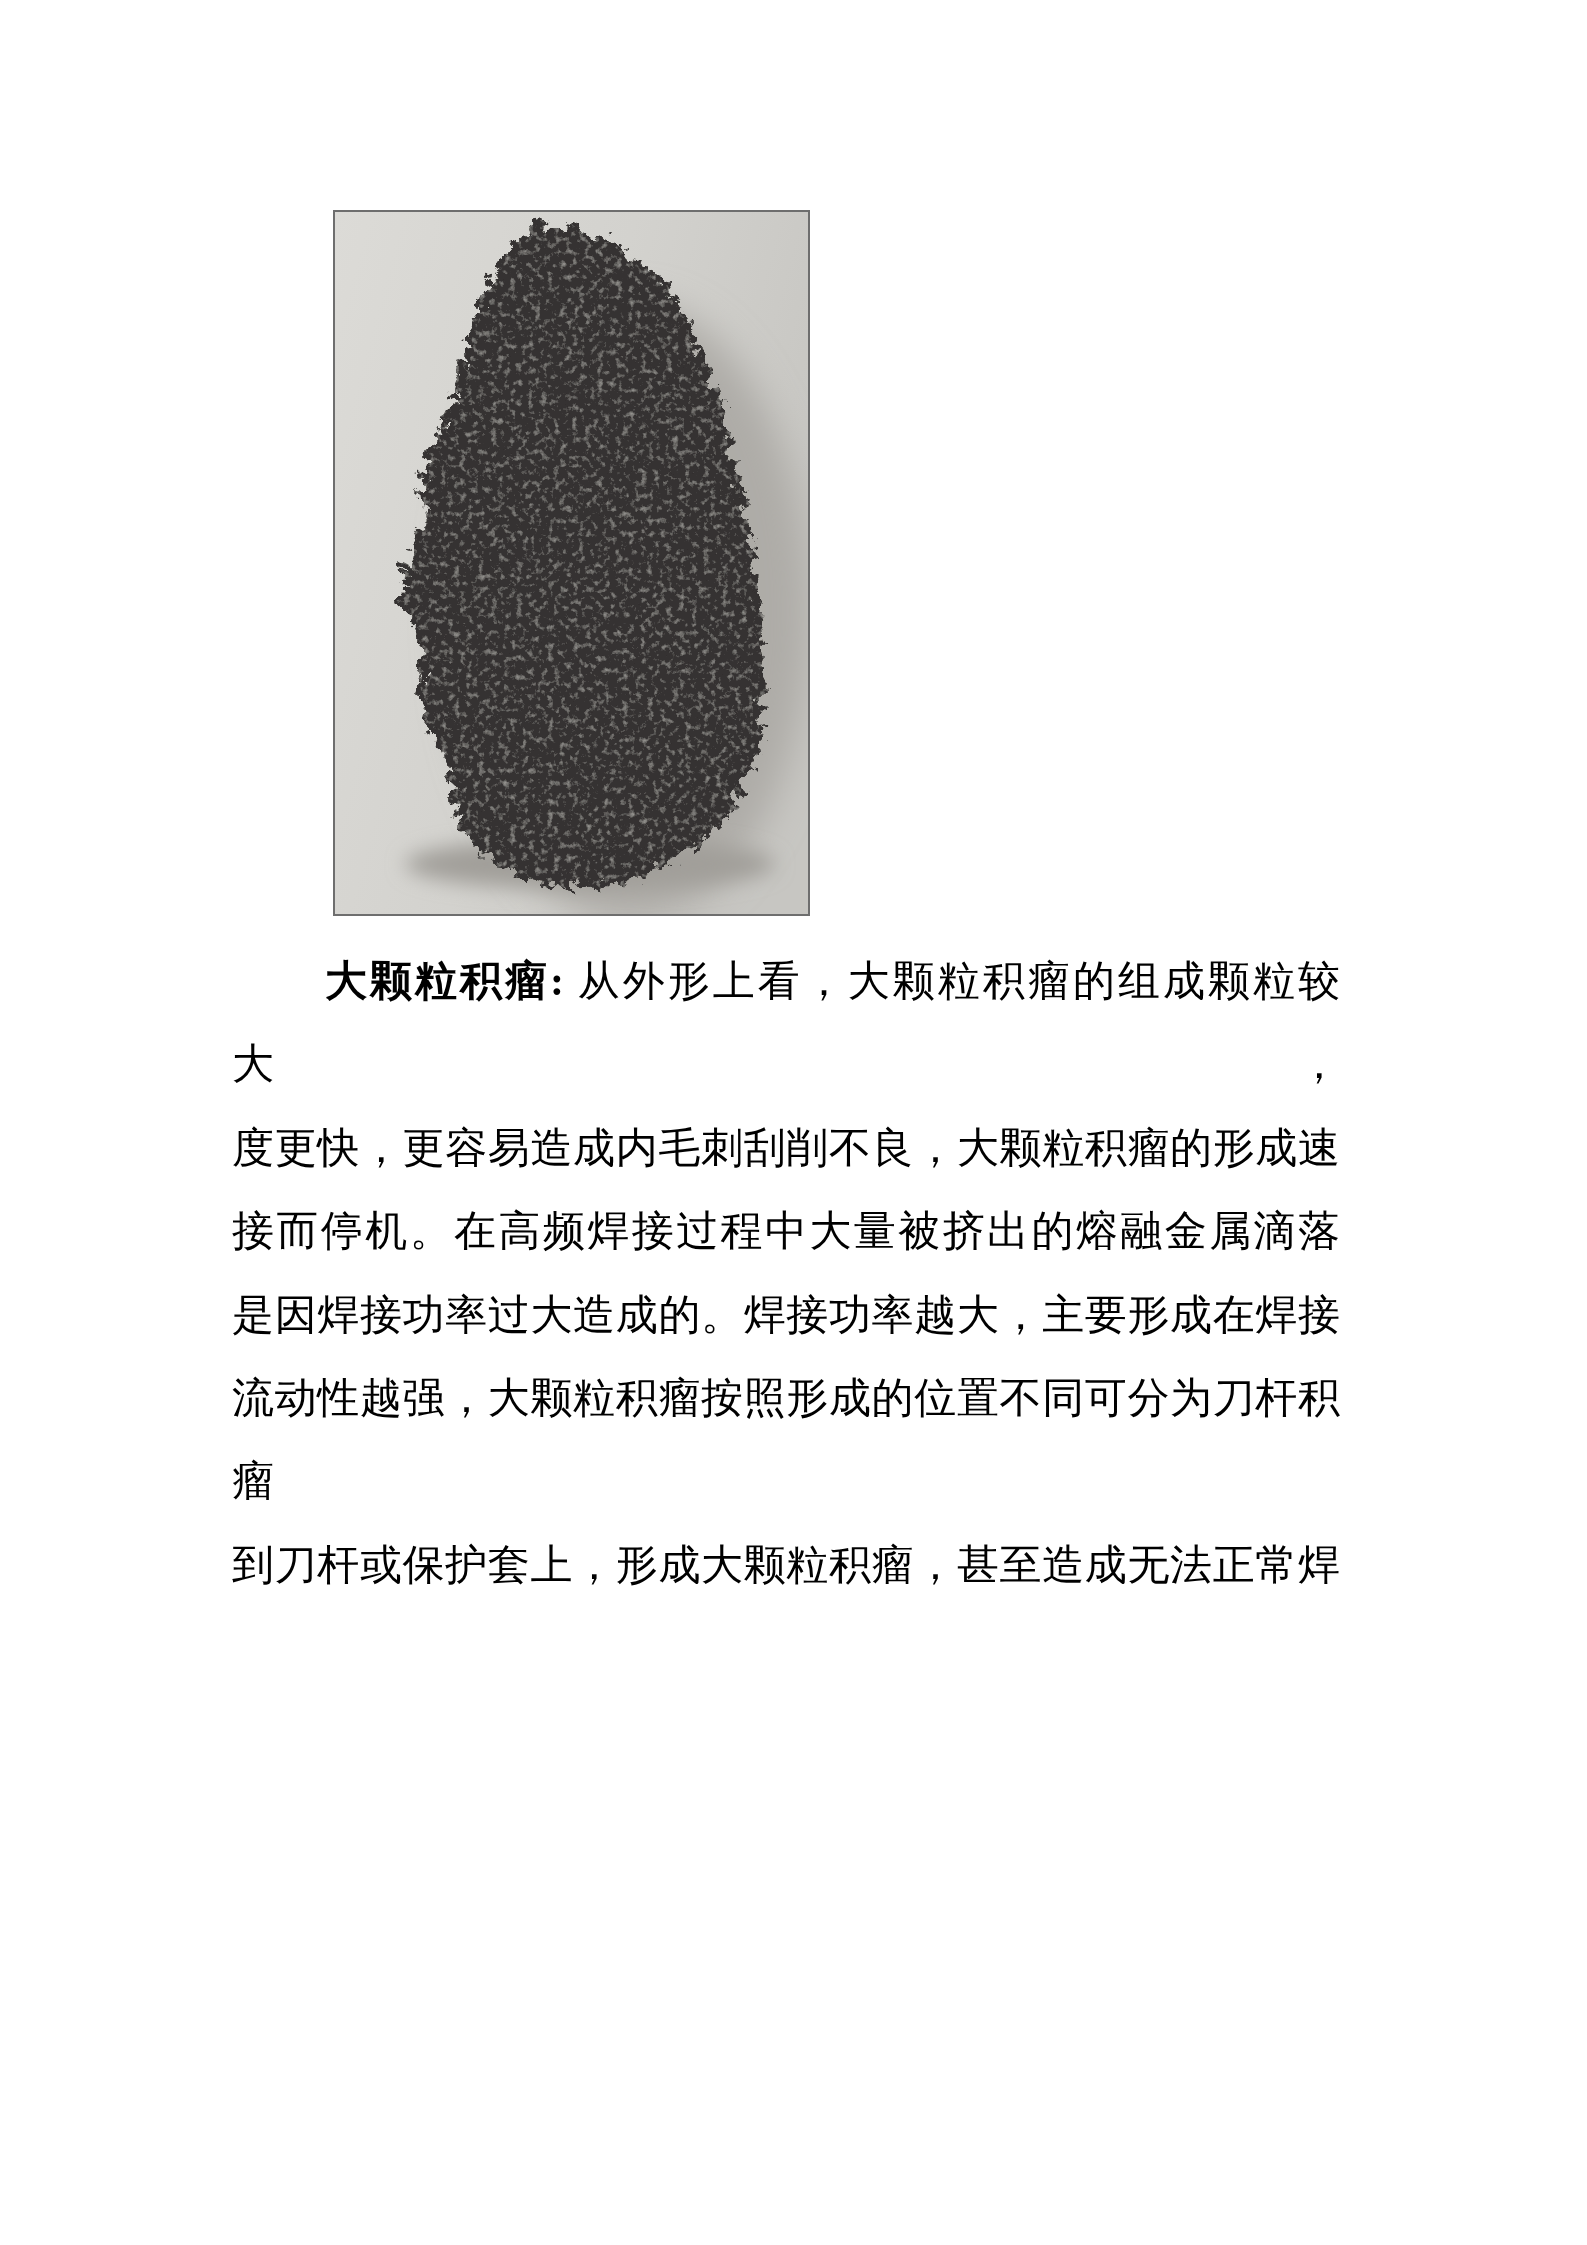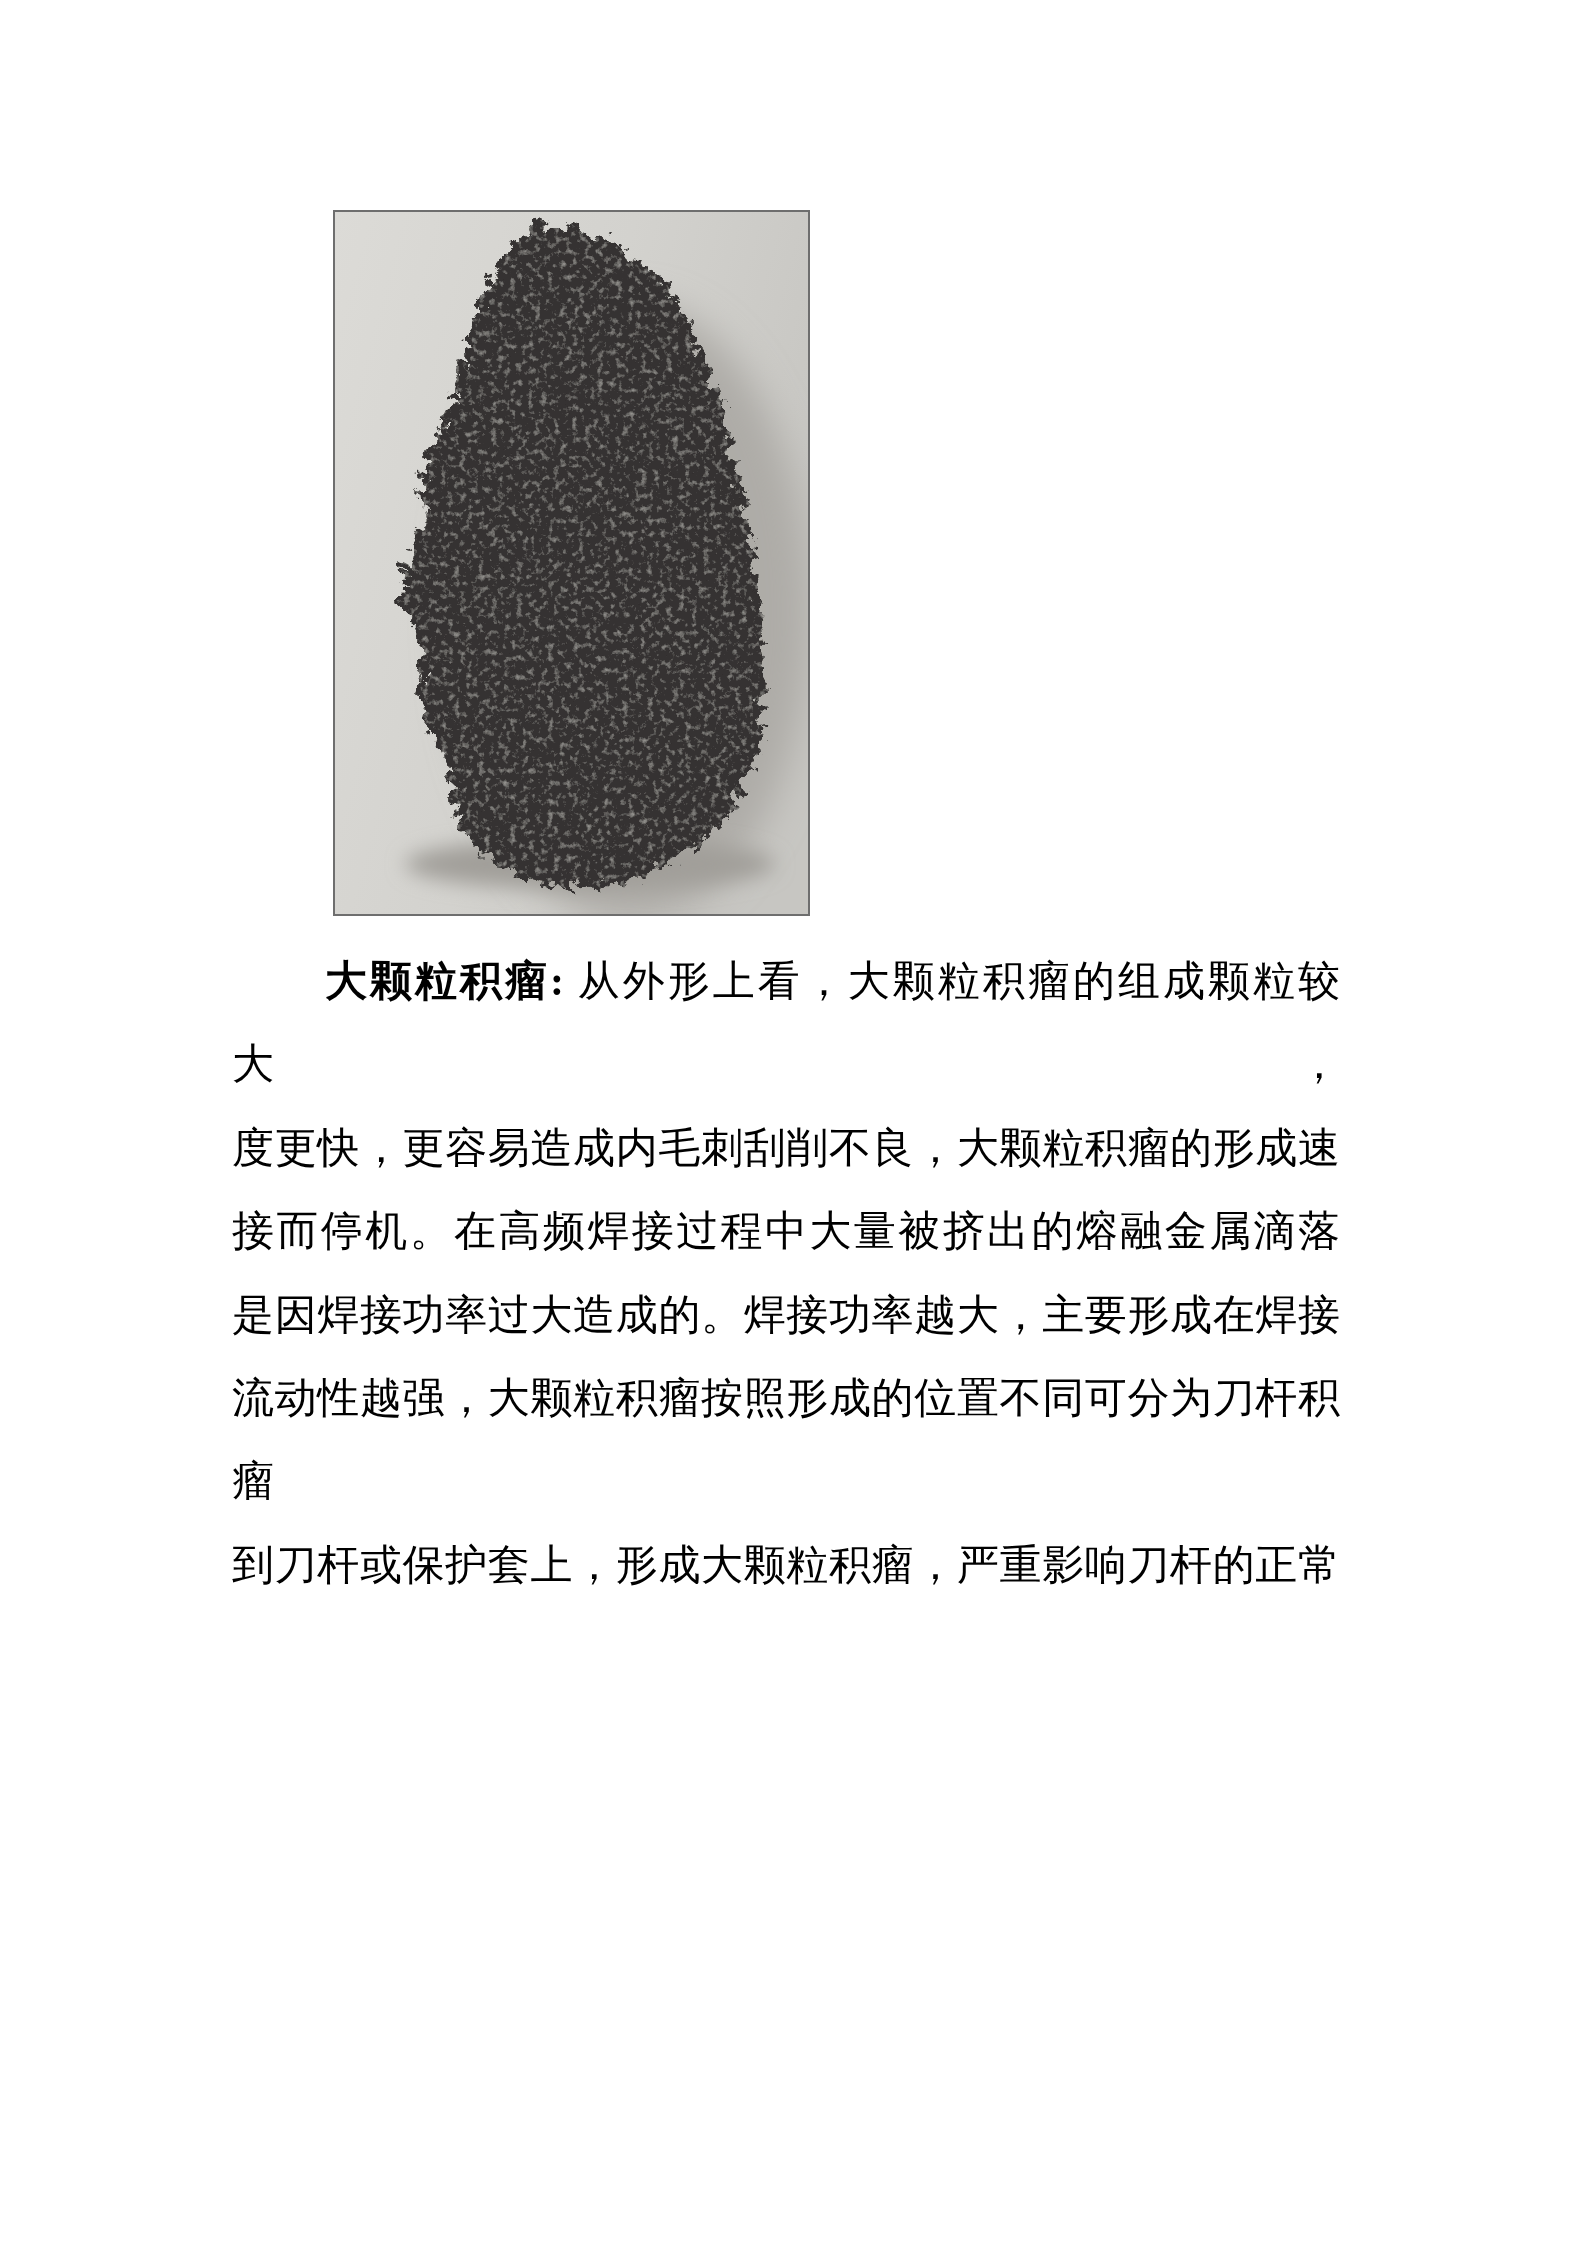--- a/index.html
+++ b/index.html
@@ -116,17 +116,17 @@
   </figure>
 
   <section class="body-text">
 
     <p class="line indent stretch"><b class="label">大颗粒积瘤:</b><span> 从外形上看，大颗粒积瘤的组成颗粒较大，</span></p>
     <p class="line stretch">度更快，更容易造成内毛刺刮削不良，大颗粒积瘤的形成速</p>
     <p class="line stretch">接而停机。在高频焊接过程中大量被挤出的熔融金属滴落</p>
 
     <p class="line stretch">是因焊接功率过大造成的。焊接功率越大，主要形成在焊接</p>
     <p class="line stretch">流动性越强，大颗粒积瘤按照形成的位置不同可分为刀杆积瘤</p>
-    <p class="line stretch">到刀杆或保护套上，形成大颗粒积瘤，严重影响刀杆的正常</p>
+    <p class="line stretch">到刀杆或保护套上，形成大颗粒积瘤，甚至造成无法正常焊</p>
 
   </section>
 
 </div>
 
 </body></html>

